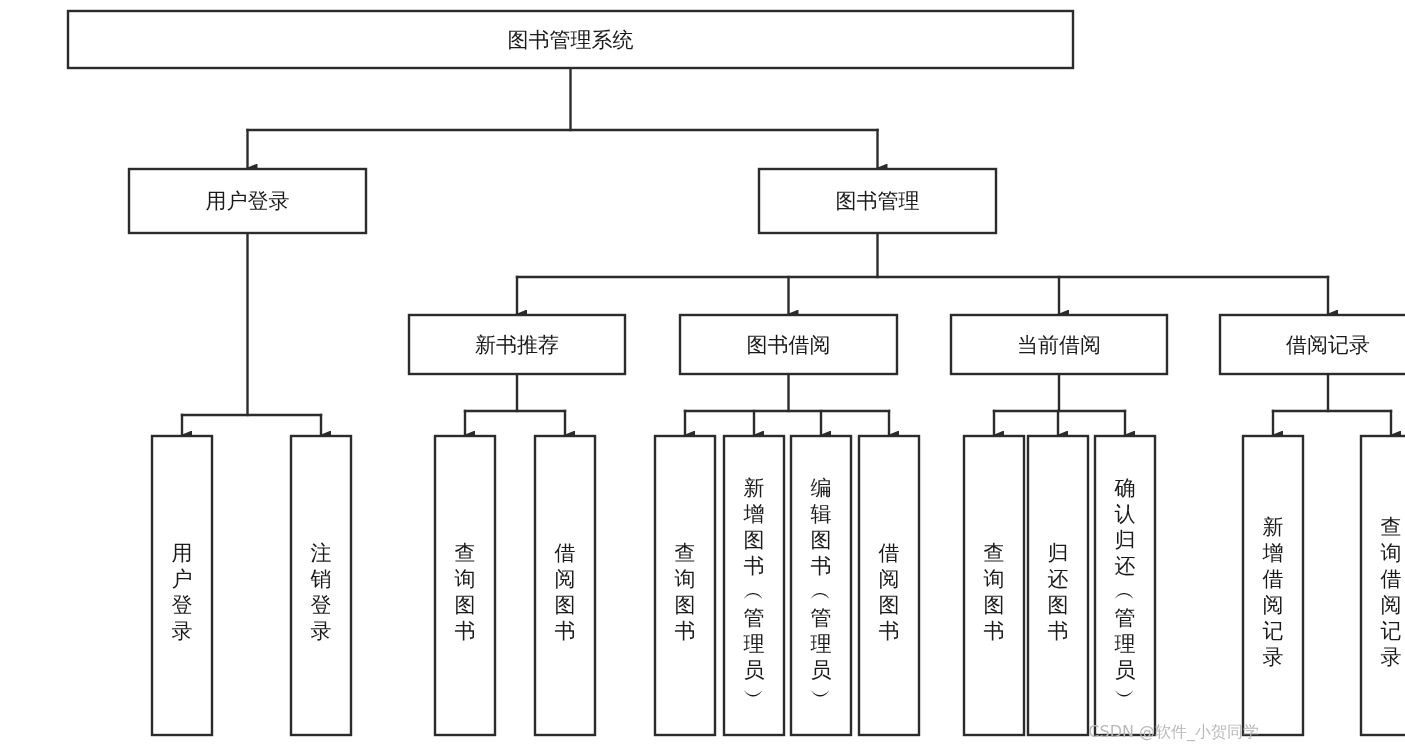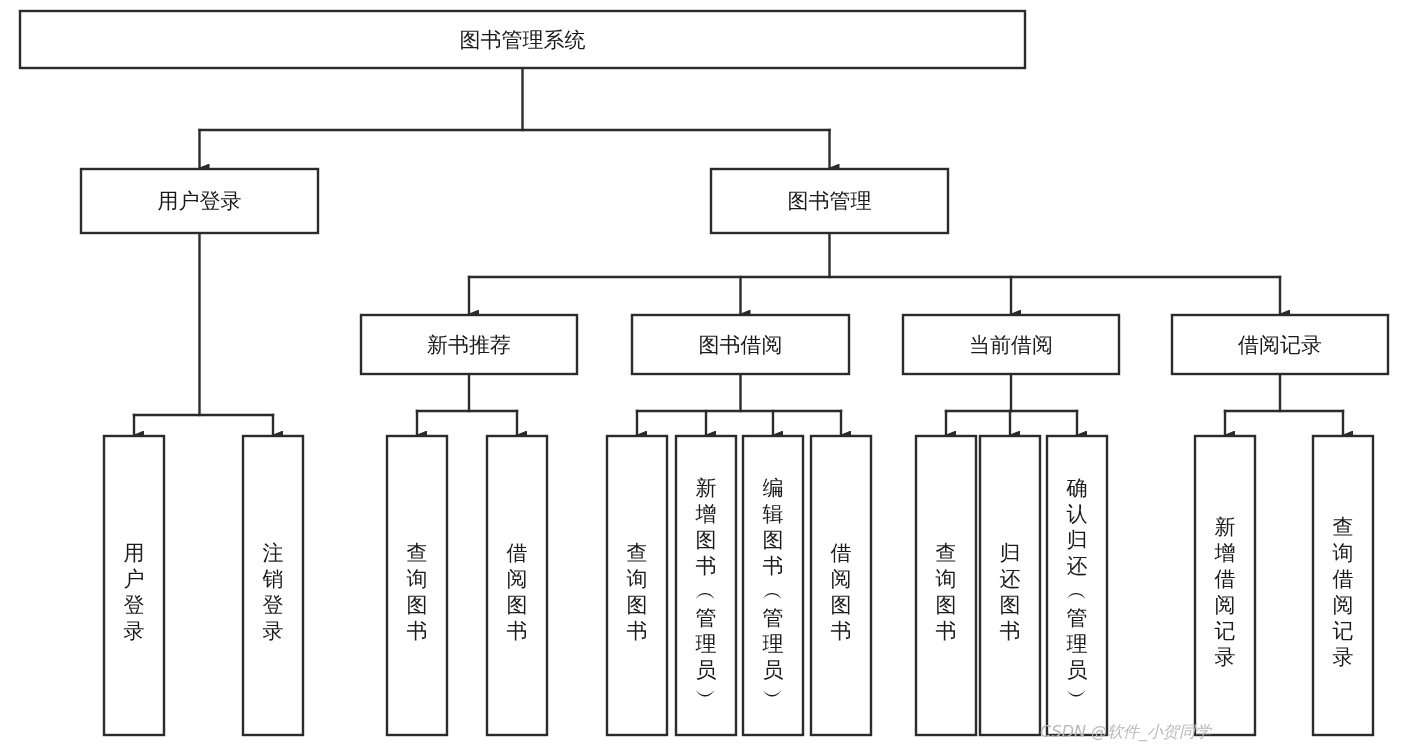--- a/index.html
+++ b/index.html
@@ -11,20 +11,21 @@
     width: 1405px;
     height: 747px;
     overflow: hidden;
     font-family: "DejaVu Sans", "Liberation Sans", sans-serif;
   }
   #diagram-root {
     position: relative;
     width: 1219px;
     height: 747px;
     background: #ffffff;
+    margin-left: 48px;
   }
   svg.diagram {
     position: absolute;
     top: 0;
     left: 0;
     width: 1405px;
     height: 747px;
   }
   .node-rect {
     fill: #ffffff;
@@ -46,21 +47,20 @@
   }
   .watermark {
     position: absolute;
     right: 8px;
     bottom: 4px;
     font-family: "DejaVu Sans", "Liberation Sans", sans-serif;
     font-size: 16px;
     color: #b9b9b9;
     white-space: nowrap;
     user-select: none;
-    font-style: italic;
   }
 </style>
 </head>
 <body>
 
 <div id="diagram-root">
   <svg class="diagram" viewBox="0 0 1405 747">
     <defs>
       <marker id="arrowhead" markerWidth="9" markerHeight="11" refX="4.5" refY="10" orient="auto" markerUnits="userSpaceOnUse">
         <polygon points="0,0 9,0 4.5,11" fill="#2b2b2b"></polygon>

